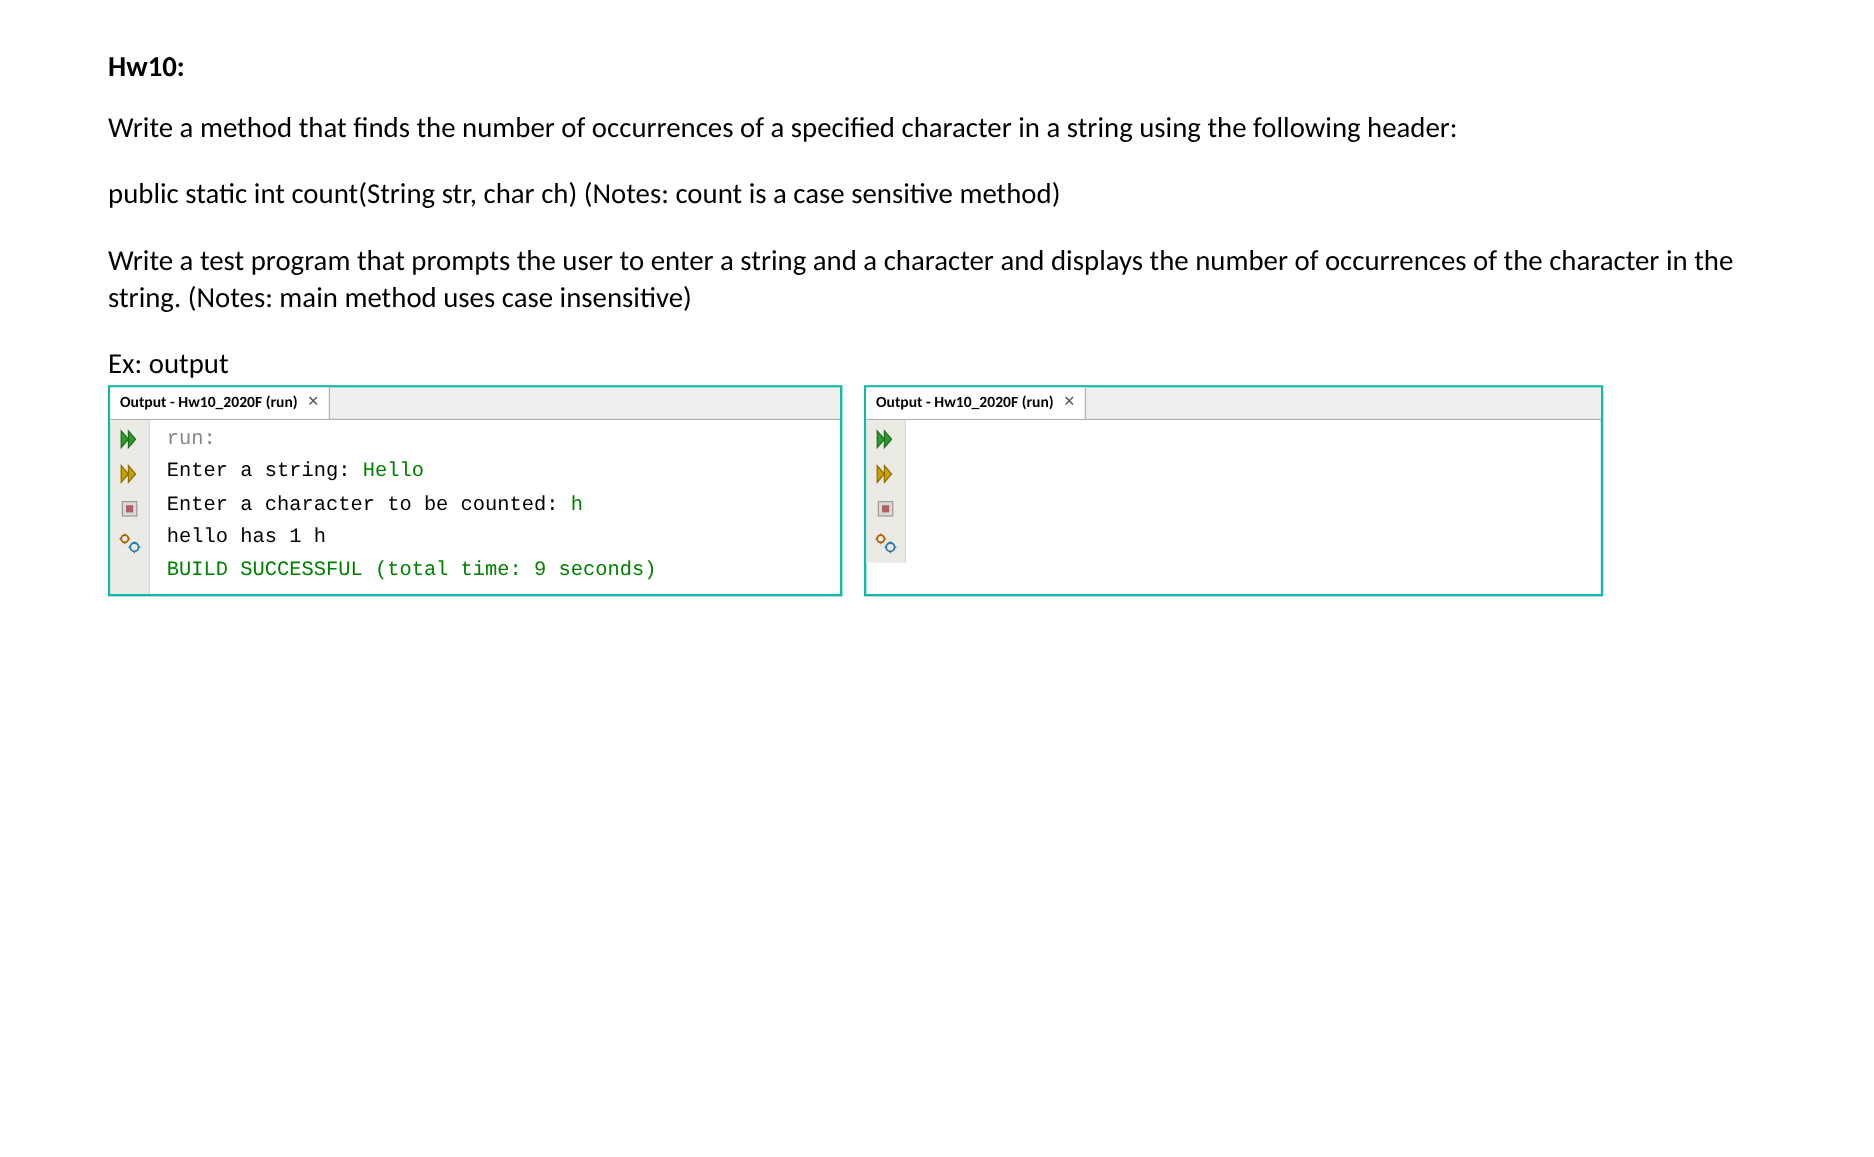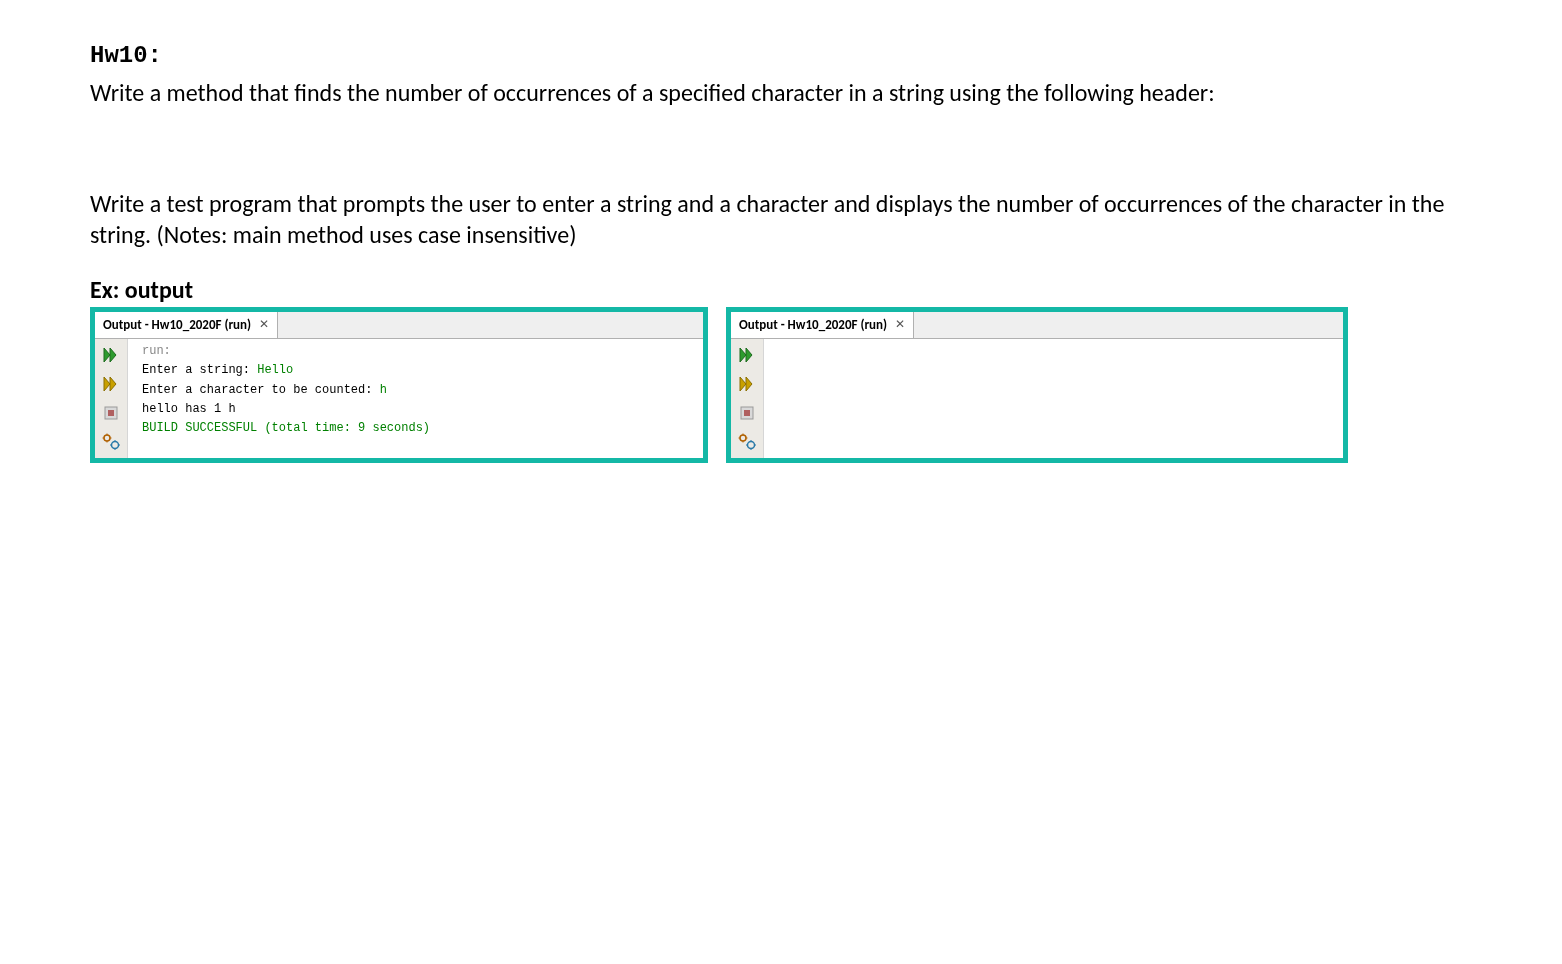--- a/index.html
+++ b/index.html
@@ -8,36 +8,35 @@
     font-family: Calibri, Arial, sans-serif;
     font-size: 24px;
     color: #000;
     background: #fff;
     width: 1562px;
     box-sizing: border-box;
     line-height: 1.3;
   }
   .title {
     font-weight: bold;
-    margin-bottom: 6px;
-    font-family: Liberation Mono, monospace;
+    margin-bottom: 20px;
   }
   .para {
     margin-bottom: 24px;
   }
   .exoutput {
-    font-weight: bold;
+    font-weight: normal;
     margin-bottom: 2px;
   }
   .panels {
     display: flex;
     gap: 18px;
   }
   .panel {
-    border: 5px solid #14b8a6;
+    border: 2px solid #14b8a6;
     background: #fff;
   }
   .tabrow {
     display: flex;
     background: #efefef;
     border-bottom: 1px solid #b0b0b0;
     height: 26px;
     align-items: stretch;
   }
   .tab {
@@ -73,38 +72,38 @@
     width: 24px;
     height: 24px;
     display: flex;
     align-items: center;
     justify-content: center;
     border: 1px solid transparent;
     border-radius: 2px;
   }
   .console {
     font-family: "Courier New", monospace;
-    font-size: 12px;
+    font-size: 17px;
     padding: 3px 8px 6px 14px;
     line-height: 1.6;
     white-space: pre;
   }
   .console .gray { color: #888; }
   .console .green { color: #008000; }
   .panel1 { width: 608px; }
   .panel2 { width: 612px; }
 </style>
 </head>
 <body>
 
 <div class="title">Hw10:</div>
 <div class="para">Write a method that finds the number of occurrences of a specified character in a string using the following header:</div>
 
 <div class="para">
-  <br>
+  <span>public static int count(String str, char ch)  (Notes: count is a case sensitive method)</span><br>
 </div>
 
 <div class="para">Write a test program that prompts the user to enter a string and a character and displays the number of occurrences of the character in the string. (Notes: main method uses case insensitive)</div>
 
 <div class="exoutput">Ex: output</div>
 
 <div class="panels">
 
   <div class="panel panel1">
     <div class="tabrow">

